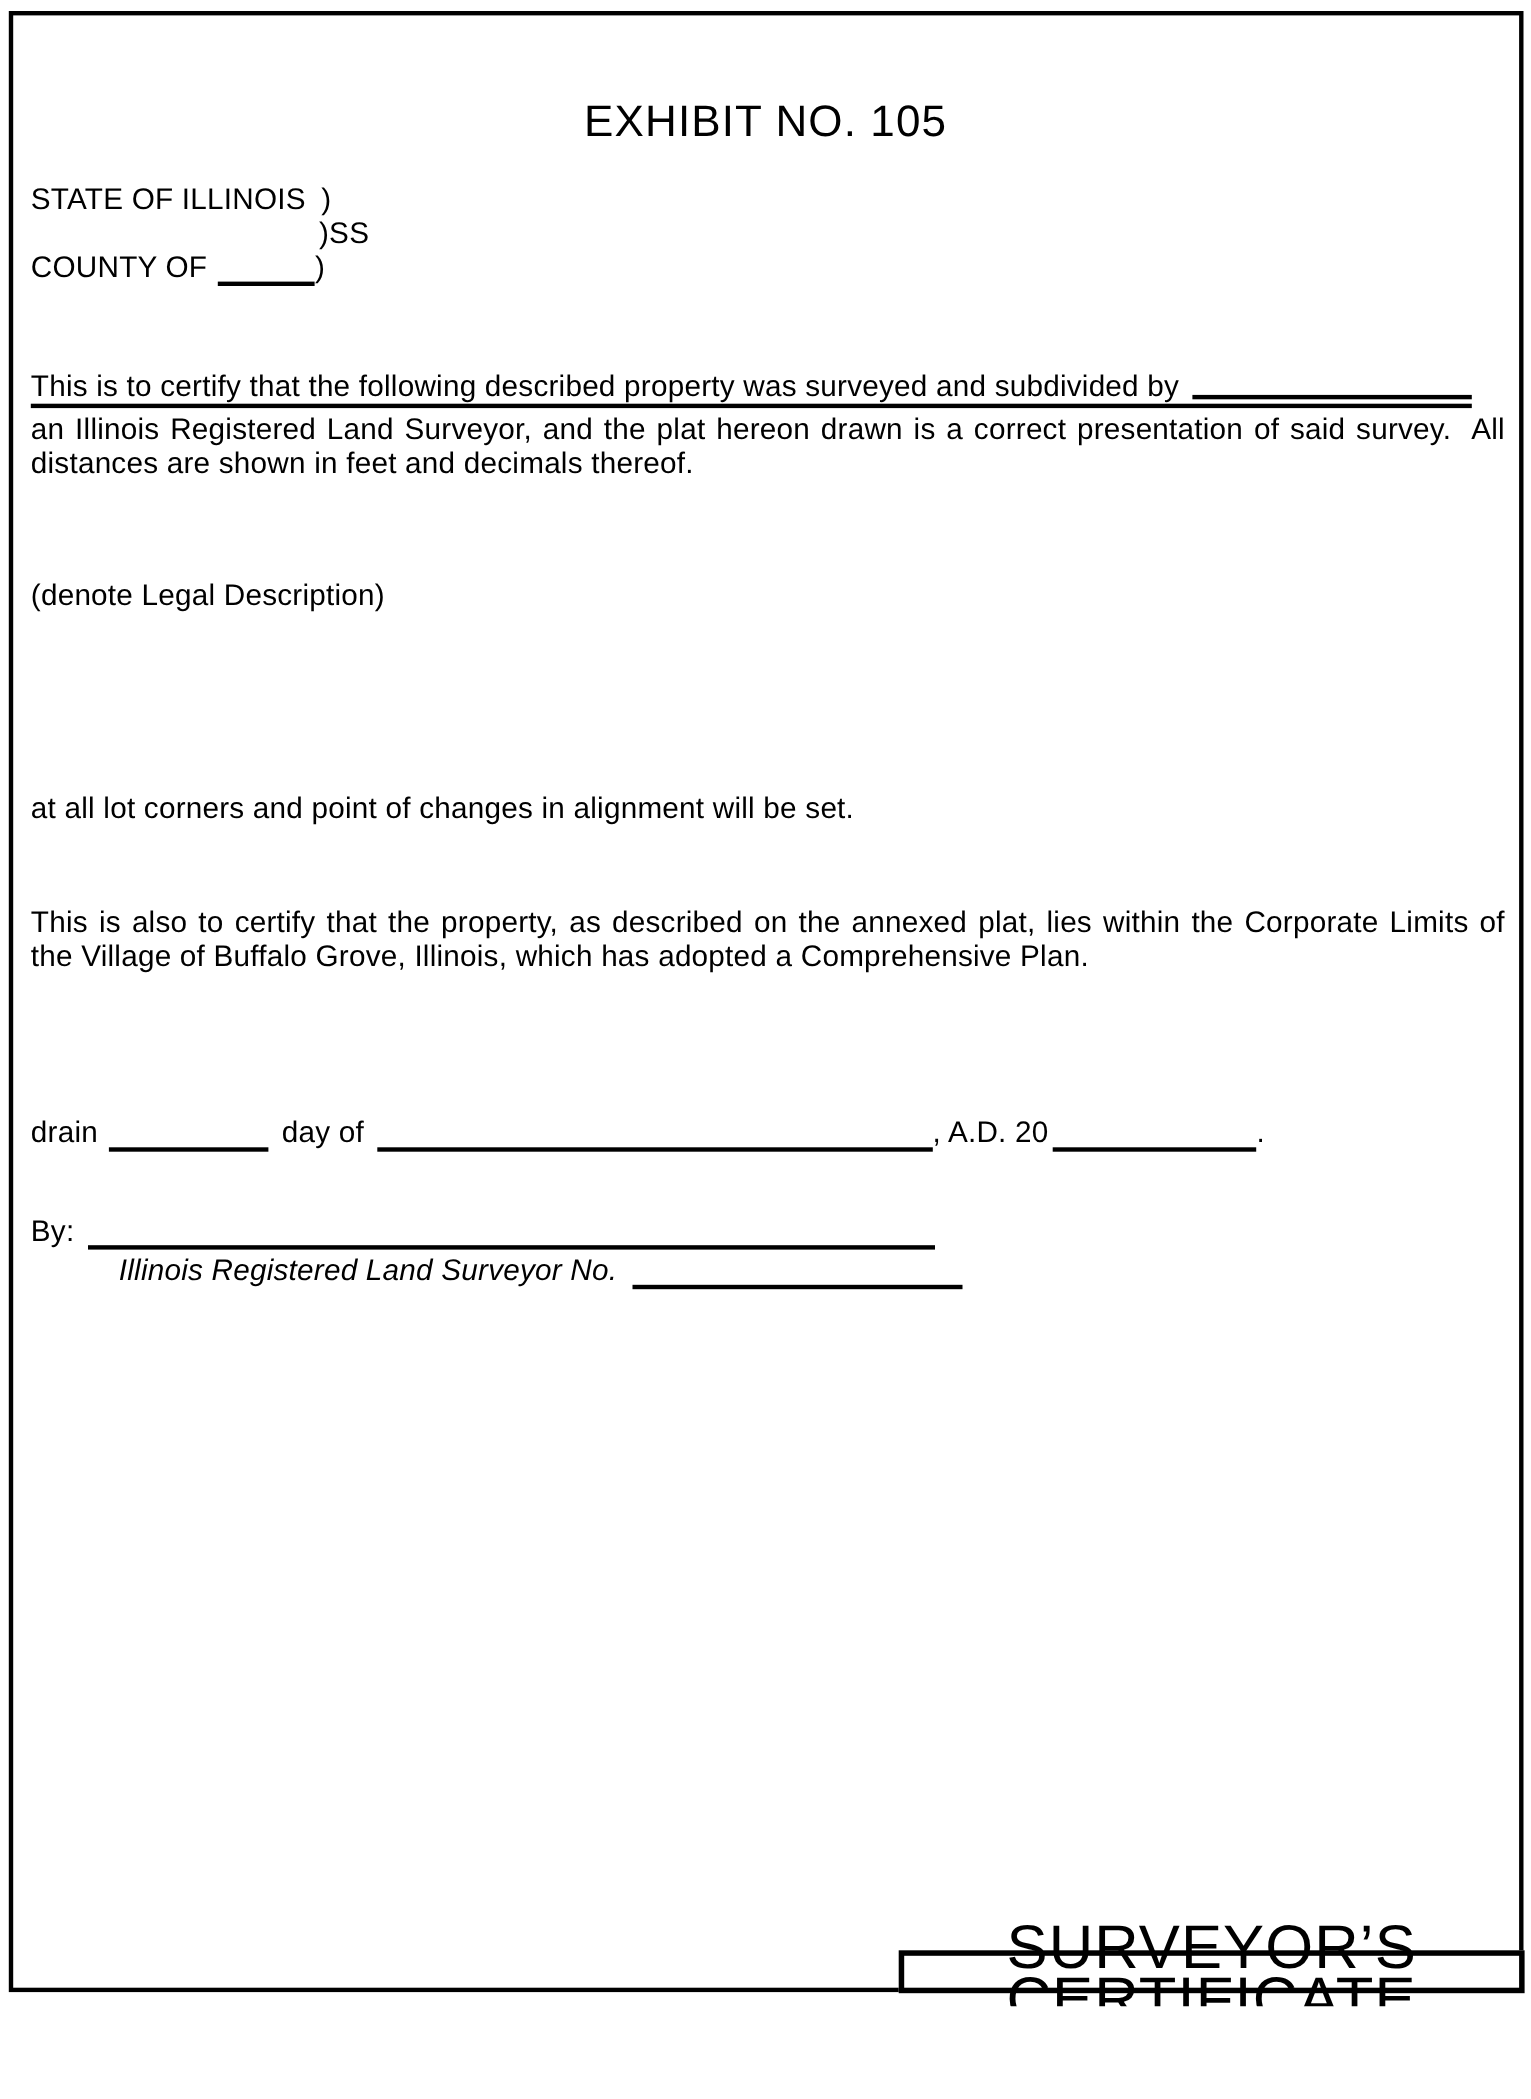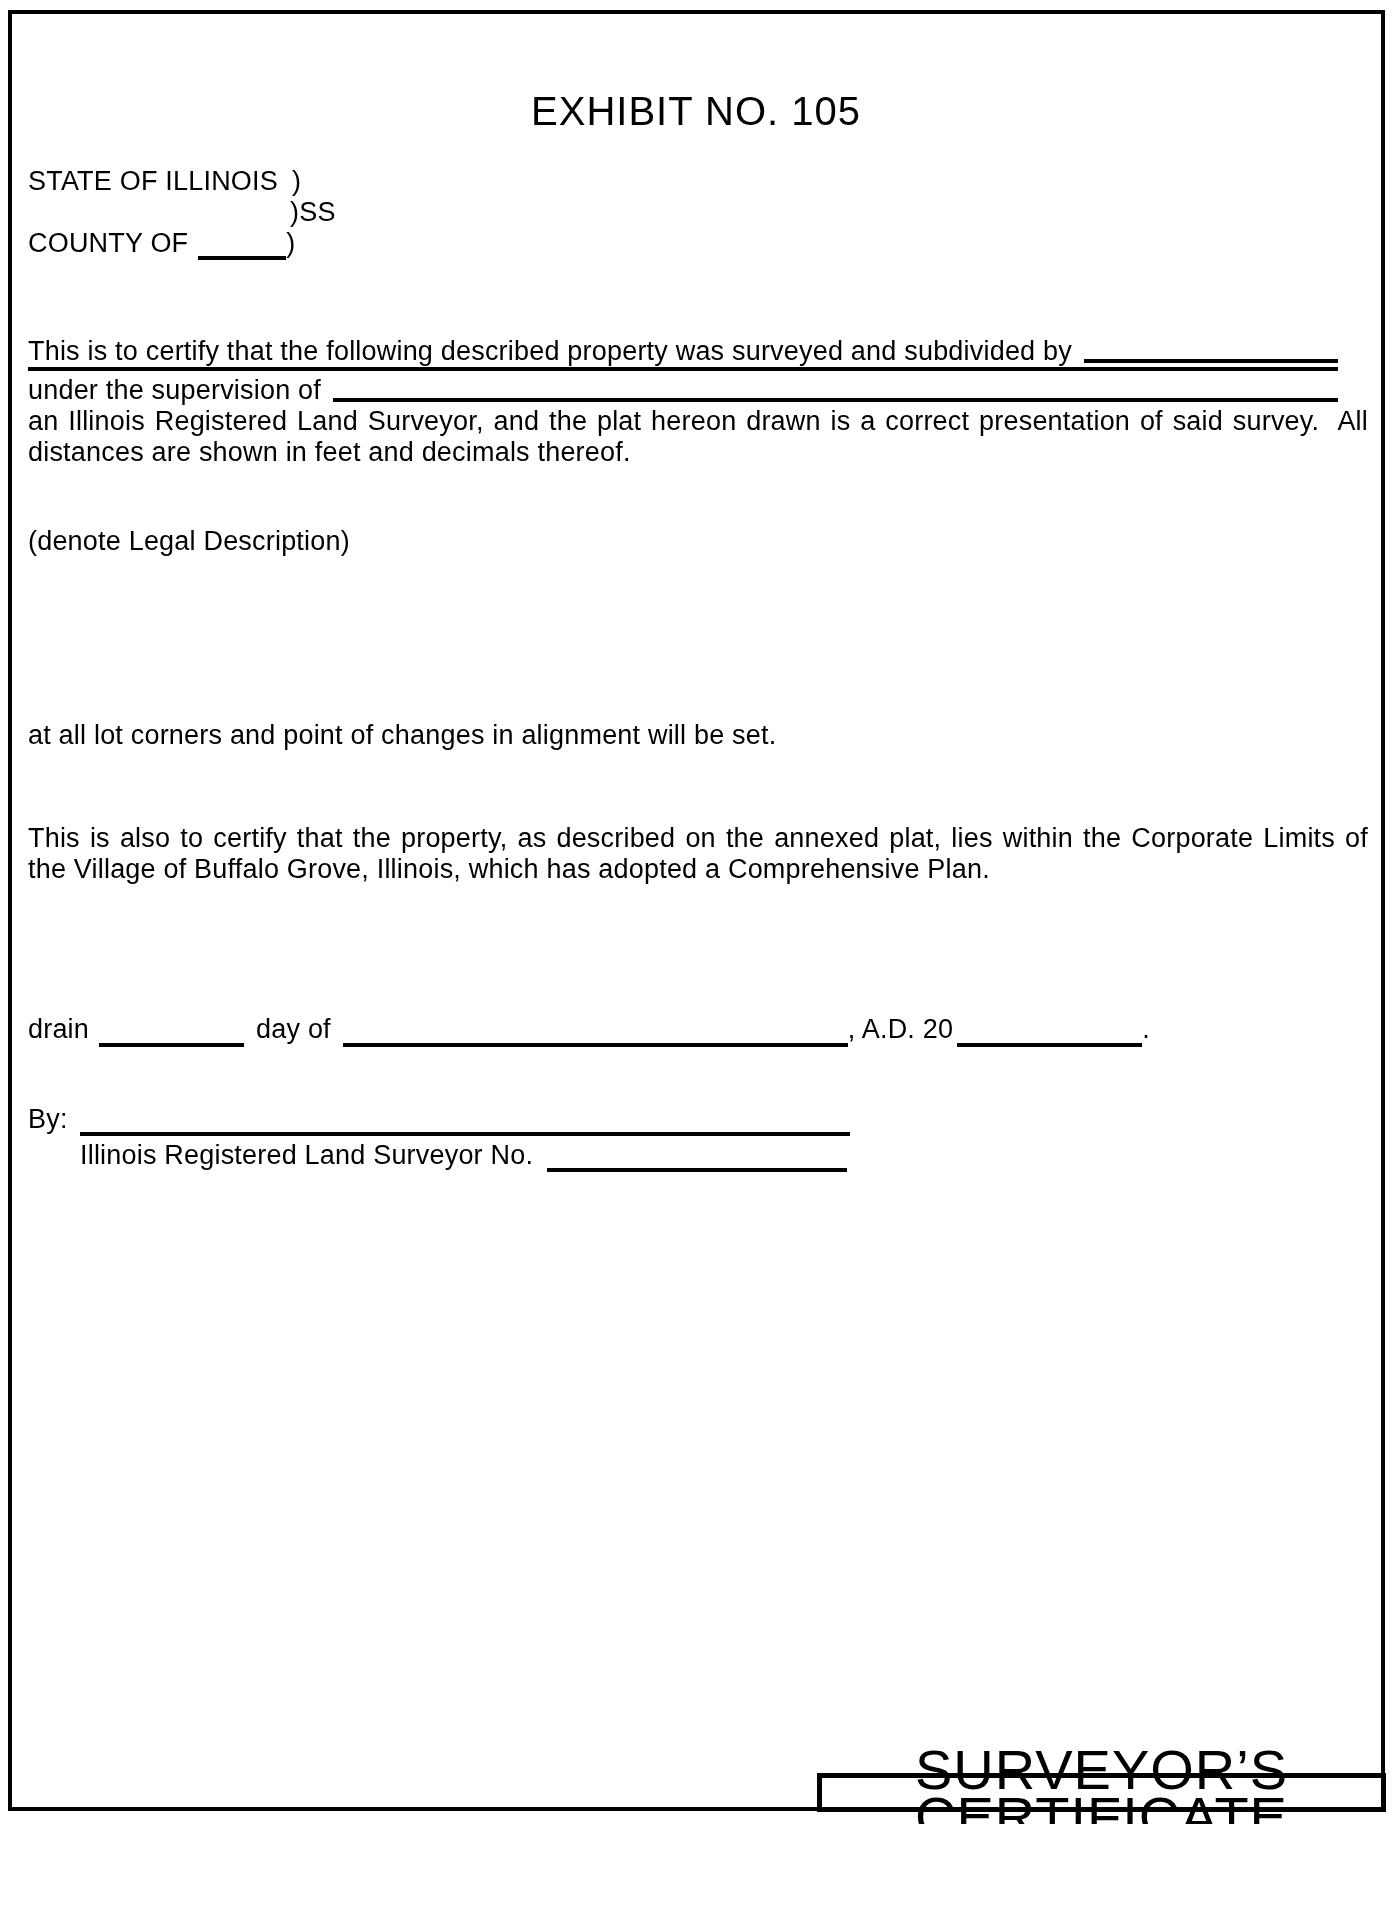--- a/index.html
+++ b/index.html
@@ -48,21 +48,21 @@
   .fill.full { margin-left: 0; }
   .blank {
     display: inline-block;
     border-bottom: 4px solid #000;
     height: 10px;
     vertical-align: -8px;
   }
   .exec .line { line-height: 47px; }
   .exec .blank { vertical-align: -9px; }
   .byblock .line { line-height: 36px; }
-  .indent { margin-left: 52px; }
+  .indent { margin-left: 80px; font-style: italic; }
   .corner-box {
     position: absolute;
     left: 817px; top: 1773px; right: 6px; bottom: 12px;
     border: 5px solid #000;
     background: #fff;
     display: flex;
     flex-direction: column;
     align-items: center;
     justify-content: center;
     text-align: center;
@@ -92,24 +92,20 @@
   </div>
 
   <div class="abs w1340" style="left:28px; top:336px;">
     <div class="line frow">
       <span>This is to certify that the following described property was surveyed and subdivided by</span>
       <div class="fill"></div>
     </div>
     <div class="line frow">
       <div class="fill full"></div>
     </div>
-    <div class="line frow">
-      <span>under the supervision of</span>
-      <div class="fill"></div>
-    </div>
     <div class="line just">an Illinois Registered Land Surveyor, and the plat hereon drawn is a correct presentation of said survey.&nbsp; All</div>
     <div class="line">distances are shown in feet and decimals thereof.</div>
   </div>
 
   <div class="abs line" style="left:28px; top:526px;">(denote Legal Description)</div>
 
   <div class="abs w1340" style="left:28px; top:720px;">
     <div class="line">at all lot corners and point of changes in alignment will be set.</div>
   </div>
 

